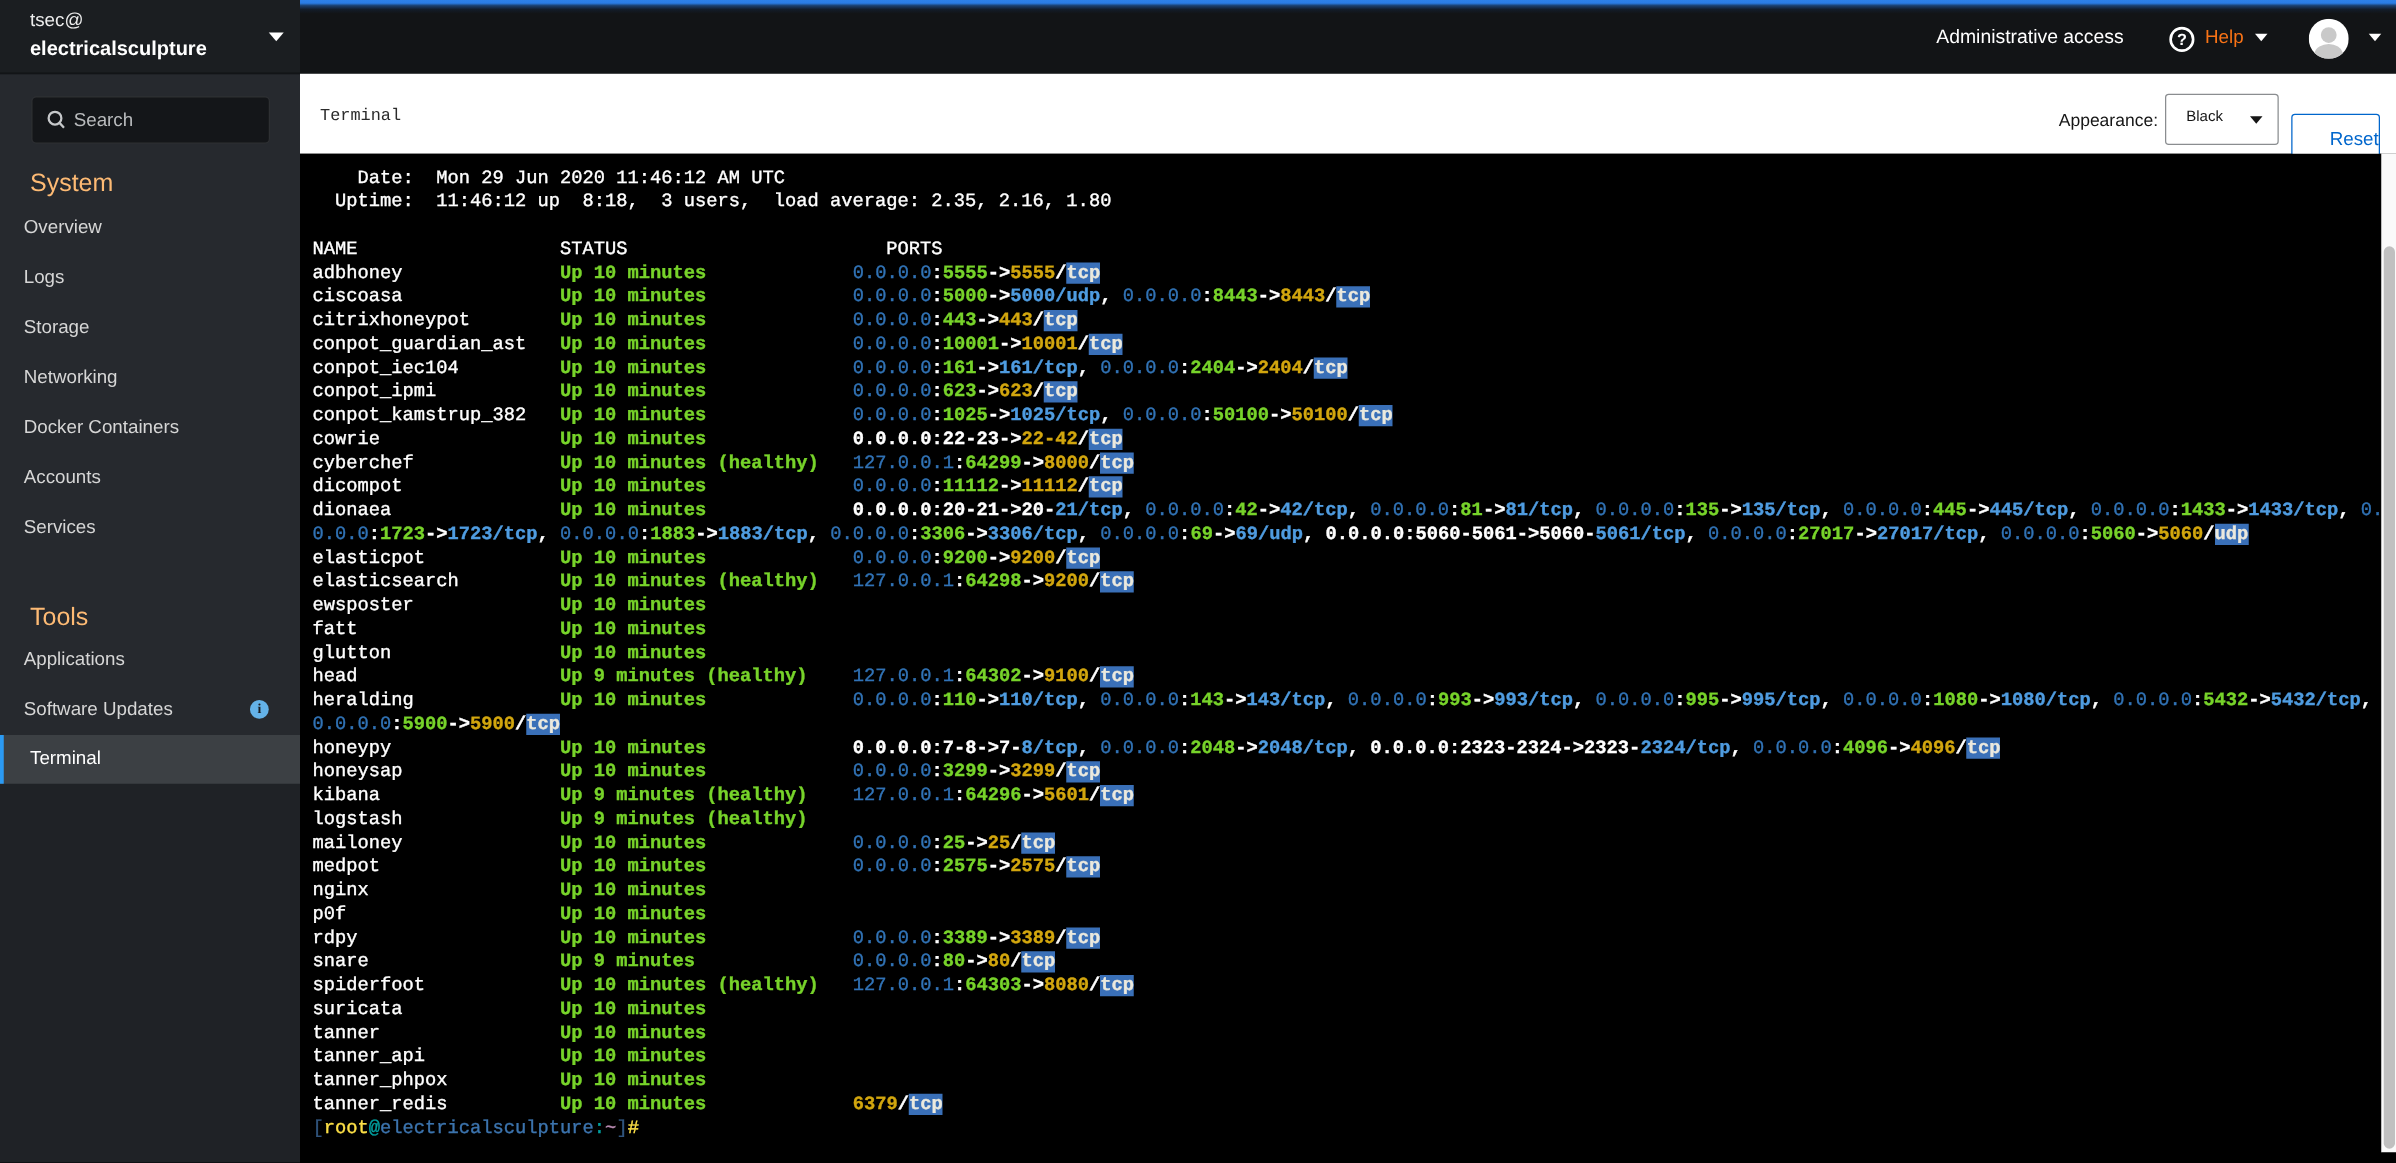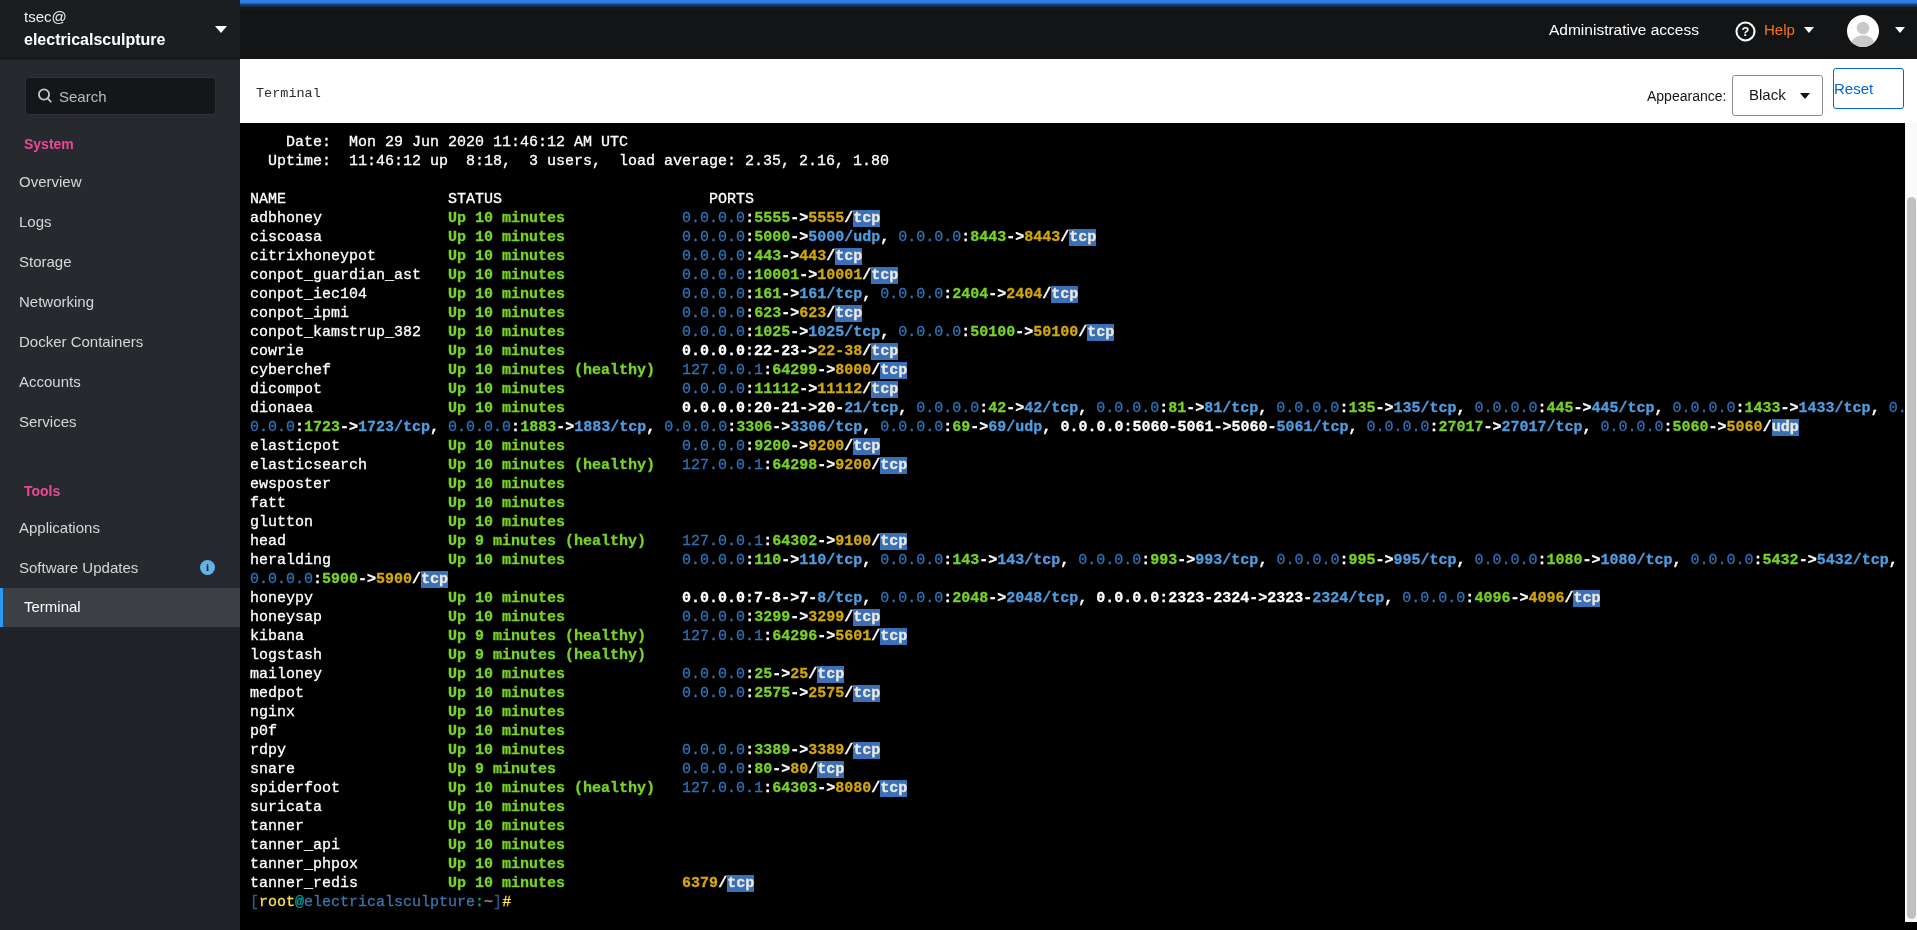--- a/index.html
+++ b/index.html
@@ -6,36 +6,36 @@
 #sidebar{position:absolute;left:0;top:0;width:240px;height:930px;background:#1f2226}
 #sidehead{position:absolute;left:0;top:0;width:240px;height:59px;background:#1b1e21;border-bottom:1px solid #101214}
 #navzone{position:absolute;left:0;top:60px;width:240px;height:566px;background:#26292e}
 #sidehead .u1{position:absolute;left:24px;top:8px;font-size:15px;color:#ededed}
 #sidehead .u2{position:absolute;left:24px;top:31px;font-size:16px;font-weight:bold;color:#fff}
 .caret{display:inline-block;width:0;height:0;border-left:6px solid transparent;border-right:6px solid transparent;border-top:7px solid #fff}
 #sidehead .caret{position:absolute;right:13px;top:26px}
 #search{position:absolute;left:25px;top:77px;width:191px;height:38px;background:#141619;border:1px solid #2e3033;border-radius:4px}
 #search .ph{position:absolute;left:33px;top:10px;font-size:15px;color:#b9bbbd}
 #search svg{position:absolute;left:11px;top:8px}
-.nhead{position:absolute;left:24px;font-size:14px;font-weight:bold;color:#ec4899}
+.nhead{position:absolute;left:24px;font-size:20px;font-weight:normal;color:#fdba74}
 .nitem{position:absolute;left:19px;font-size:15px;color:#d6d6d6}
 #active{position:absolute;left:0;top:588px;width:240px;height:39px;background:#3c4044;border-left:3px solid #2b9af3}
 #active span{position:absolute;left:21px;top:10px;font-size:15px;color:#fff}
 #infoi{position:absolute;left:200px;top:560px;width:15px;height:15px;border-radius:50%;background:#64b2e8}
 #infoi span{position:absolute;left:0;top:0;width:15px;text-align:center;font-size:11px;font-weight:bold;color:#1b1d21;font-family:"Liberation Serif",serif;line-height:15px}
 #masthead{position:absolute;left:240px;top:0;width:1677px;height:59px;background:#121416}
 #bluestrip{position:absolute;left:240px;top:0;width:1677px;height:12px;
  background:linear-gradient(to bottom,#2d80e8 0px,#2a7ce4 2.5px,rgba(36,108,200,0.50) 4.5px,rgba(22,66,130,0.18) 7.5px,rgba(0,0,0,0) 11px)}
 #subhead{position:absolute;left:240px;top:59px;width:1677px;height:64px;background:#fff}
 #subhead .t{position:absolute;left:16px;top:27px;font-family:"Liberation Mono",monospace;font-size:13.5px;color:#2b2b2b}
 #subhead .ap{position:absolute;left:1407px;top:29px;font-size:14px;color:#151515}
 #select{position:absolute;left:1492px;top:16px;width:91px;height:41px;background:#fff;border:1px solid #8a8d90;border-radius:3px}
-#select .lbl{position:absolute;left:16px;top:10px;font-size:15px;color:#151515}
+#select .lbl{position:absolute;left:16px;top:10px;font-size:12px;color:#151515}
 #select .car3{position:absolute;left:auto;right:12px;top:17px;width:0;height:0;border-left:5px solid transparent;border-right:5px solid transparent;border-top:6px solid #151515}
-#reset{position:absolute;left:1593px;top:9px;width:71px;height:41px;background:#fff;border:1px solid #06c;border-radius:3px;text-align:left;line-height:39px;font-size:15px;color:#06c}
+#reset{position:absolute;left:1593px;top:32px;width:71px;height:41px;background:#fff;border:1px solid #06c;border-radius:3px;text-align:right;line-height:39px;font-size:15px;color:#06c}
 #term{position:absolute;left:240px;top:123px;width:1665px;height:910px;background:#000;overflow:hidden}
 #term pre{position:absolute;left:10px;top:10px;font-family:"Liberation Mono",monospace;font-size:15px;line-height:19px;color:#fff;-webkit-text-stroke:0.3px}
 #term i{font-style:normal}
 .w{color:#fff;font-weight:bold}
 .b{color:#3173b6}
 .B{color:#4f9ce0;font-weight:bold}
 .g{color:#77d32a;font-weight:bold}
 .y{color:#d2a60e;font-weight:bold}
 .hl{color:#ebe9de;background:#3a70b8;font-weight:bold}
 .pb{color:#31567f}
@@ -63,21 +63,21 @@
   Uptime:  11:46:12 up  8:18,  3 users,  load average: 2.35, 2.16, 1.80
 
 NAME                  STATUS                       PORTS
 adbhoney              <i class="g">Up 10 minutes</i>             <i class="b">0.0.0.0</i><i class="w">:</i><i class="g">5555</i><i class="w">-&gt;</i><i class="y">5555</i><i class="w">/</i><i class="hl">tcp</i>
 ciscoasa              <i class="g">Up 10 minutes</i>             <i class="b">0.0.0.0</i><i class="w">:</i><i class="g">5000</i><i class="w">-&gt;</i><i class="B">5000/udp</i><i class="w">, </i><i class="b">0.0.0.0</i><i class="w">:</i><i class="g">8443</i><i class="w">-&gt;</i><i class="y">8443</i><i class="w">/</i><i class="hl">tcp</i>
 citrixhoneypot        <i class="g">Up 10 minutes</i>             <i class="b">0.0.0.0</i><i class="w">:</i><i class="g">443</i><i class="w">-&gt;</i><i class="y">443</i><i class="w">/</i><i class="hl">tcp</i>
 conpot_guardian_ast   <i class="g">Up 10 minutes</i>             <i class="b">0.0.0.0</i><i class="w">:</i><i class="g">10001</i><i class="w">-&gt;</i><i class="y">10001</i><i class="w">/</i><i class="hl">tcp</i>
 conpot_iec104         <i class="g">Up 10 minutes</i>             <i class="b">0.0.0.0</i><i class="w">:</i><i class="g">161</i><i class="w">-&gt;</i><i class="B">161/tcp</i><i class="w">, </i><i class="b">0.0.0.0</i><i class="w">:</i><i class="g">2404</i><i class="w">-&gt;</i><i class="y">2404</i><i class="w">/</i><i class="hl">tcp</i>
 conpot_ipmi           <i class="g">Up 10 minutes</i>             <i class="b">0.0.0.0</i><i class="w">:</i><i class="g">623</i><i class="w">-&gt;</i><i class="y">623</i><i class="w">/</i><i class="hl">tcp</i>
 conpot_kamstrup_382   <i class="g">Up 10 minutes</i>             <i class="b">0.0.0.0</i><i class="w">:</i><i class="g">1025</i><i class="w">-&gt;</i><i class="B">1025/tcp</i><i class="w">, </i><i class="b">0.0.0.0</i><i class="w">:</i><i class="g">50100</i><i class="w">-&gt;</i><i class="y">50100</i><i class="w">/</i><i class="hl">tcp</i>
-cowrie                <i class="g">Up 10 minutes</i>             <i class="w">0.0.0.0:22-23-&gt;</i><i class="y">22-38</i><i class="w">/</i><i class="hl">tcp</i>
+cowrie                <i class="g">Up 10 minutes</i>             <i class="w">0.0.0.0:22-23-&gt;</i><i class="y">22-42</i><i class="w">/</i><i class="hl">tcp</i>
 cyberchef             <i class="g">Up 10 minutes (healthy)</i>   <i class="b">127.0.0.1</i><i class="w">:</i><i class="g">64299</i><i class="w">-&gt;</i><i class="y">8000</i><i class="w">/</i><i class="hl">tcp</i>
 dicompot              <i class="g">Up 10 minutes</i>             <i class="b">0.0.0.0</i><i class="w">:</i><i class="g">11112</i><i class="w">-&gt;</i><i class="y">11112</i><i class="w">/</i><i class="hl">tcp</i>
 dionaea               <i class="g">Up 10 minutes</i>             <i class="w">0.0.0.0:20-21-&gt;20-</i><i class="B">21/tcp</i><i class="w">, </i><i class="b">0.0.0.0</i><i class="w">:</i><i class="g">42</i><i class="w">-&gt;</i><i class="B">42/tcp</i><i class="w">, </i><i class="b">0.0.0.0</i><i class="w">:</i><i class="g">81</i><i class="w">-&gt;</i><i class="B">81/tcp</i><i class="w">, </i><i class="b">0.0.0.0</i><i class="w">:</i><i class="g">135</i><i class="w">-&gt;</i><i class="B">135/tcp</i><i class="w">, </i><i class="b">0.0.0.0</i><i class="w">:</i><i class="g">445</i><i class="w">-&gt;</i><i class="B">445/tcp</i><i class="w">, </i><i class="b">0.0.0.0</i><i class="w">:</i><i class="g">1433</i><i class="w">-&gt;</i><i class="B">1433/tcp</i><i class="w">, </i><i class="b">0.</i>
 <i class="b">0.0.0</i><i class="w">:</i><i class="g">1723</i><i class="w">-&gt;</i><i class="B">1723/tcp</i><i class="w">, </i><i class="b">0.0.0.0</i><i class="w">:</i><i class="g">1883</i><i class="w">-&gt;</i><i class="B">1883/tcp</i><i class="w">, </i><i class="b">0.0.0.0</i><i class="w">:</i><i class="g">3306</i><i class="w">-&gt;</i><i class="B">3306/tcp</i><i class="w">, </i><i class="b">0.0.0.0</i><i class="w">:</i><i class="g">69</i><i class="w">-&gt;</i><i class="B">69/udp</i><i class="w">, </i><i class="w">0.0.0.0:5060-5061-&gt;5060-</i><i class="B">5061/tcp</i><i class="w">, </i><i class="b">0.0.0.0</i><i class="w">:</i><i class="g">27017</i><i class="w">-&gt;</i><i class="B">27017/tcp</i><i class="w">, </i><i class="b">0.0.0.0</i><i class="w">:</i><i class="g">5060</i><i class="w">-&gt;</i><i class="y">5060</i><i class="w">/</i><i class="hl">udp</i>
 elasticpot            <i class="g">Up 10 minutes</i>             <i class="b">0.0.0.0</i><i class="w">:</i><i class="g">9200</i><i class="w">-&gt;</i><i class="y">9200</i><i class="w">/</i><i class="hl">tcp</i>
 elasticsearch         <i class="g">Up 10 minutes (healthy)</i>   <i class="b">127.0.0.1</i><i class="w">:</i><i class="g">64298</i><i class="w">-&gt;</i><i class="y">9200</i><i class="w">/</i><i class="hl">tcp</i>
 ewsposter             <i class="g">Up 10 minutes</i>
 fatt                  <i class="g">Up 10 minutes</i>
 glutton               <i class="g">Up 10 minutes</i>
 head                  <i class="g">Up 9 minutes (healthy)</i>    <i class="b">127.0.0.1</i><i class="w">:</i><i class="g">64302</i><i class="w">-&gt;</i><i class="y">9100</i><i class="w">/</i><i class="hl">tcp</i>

